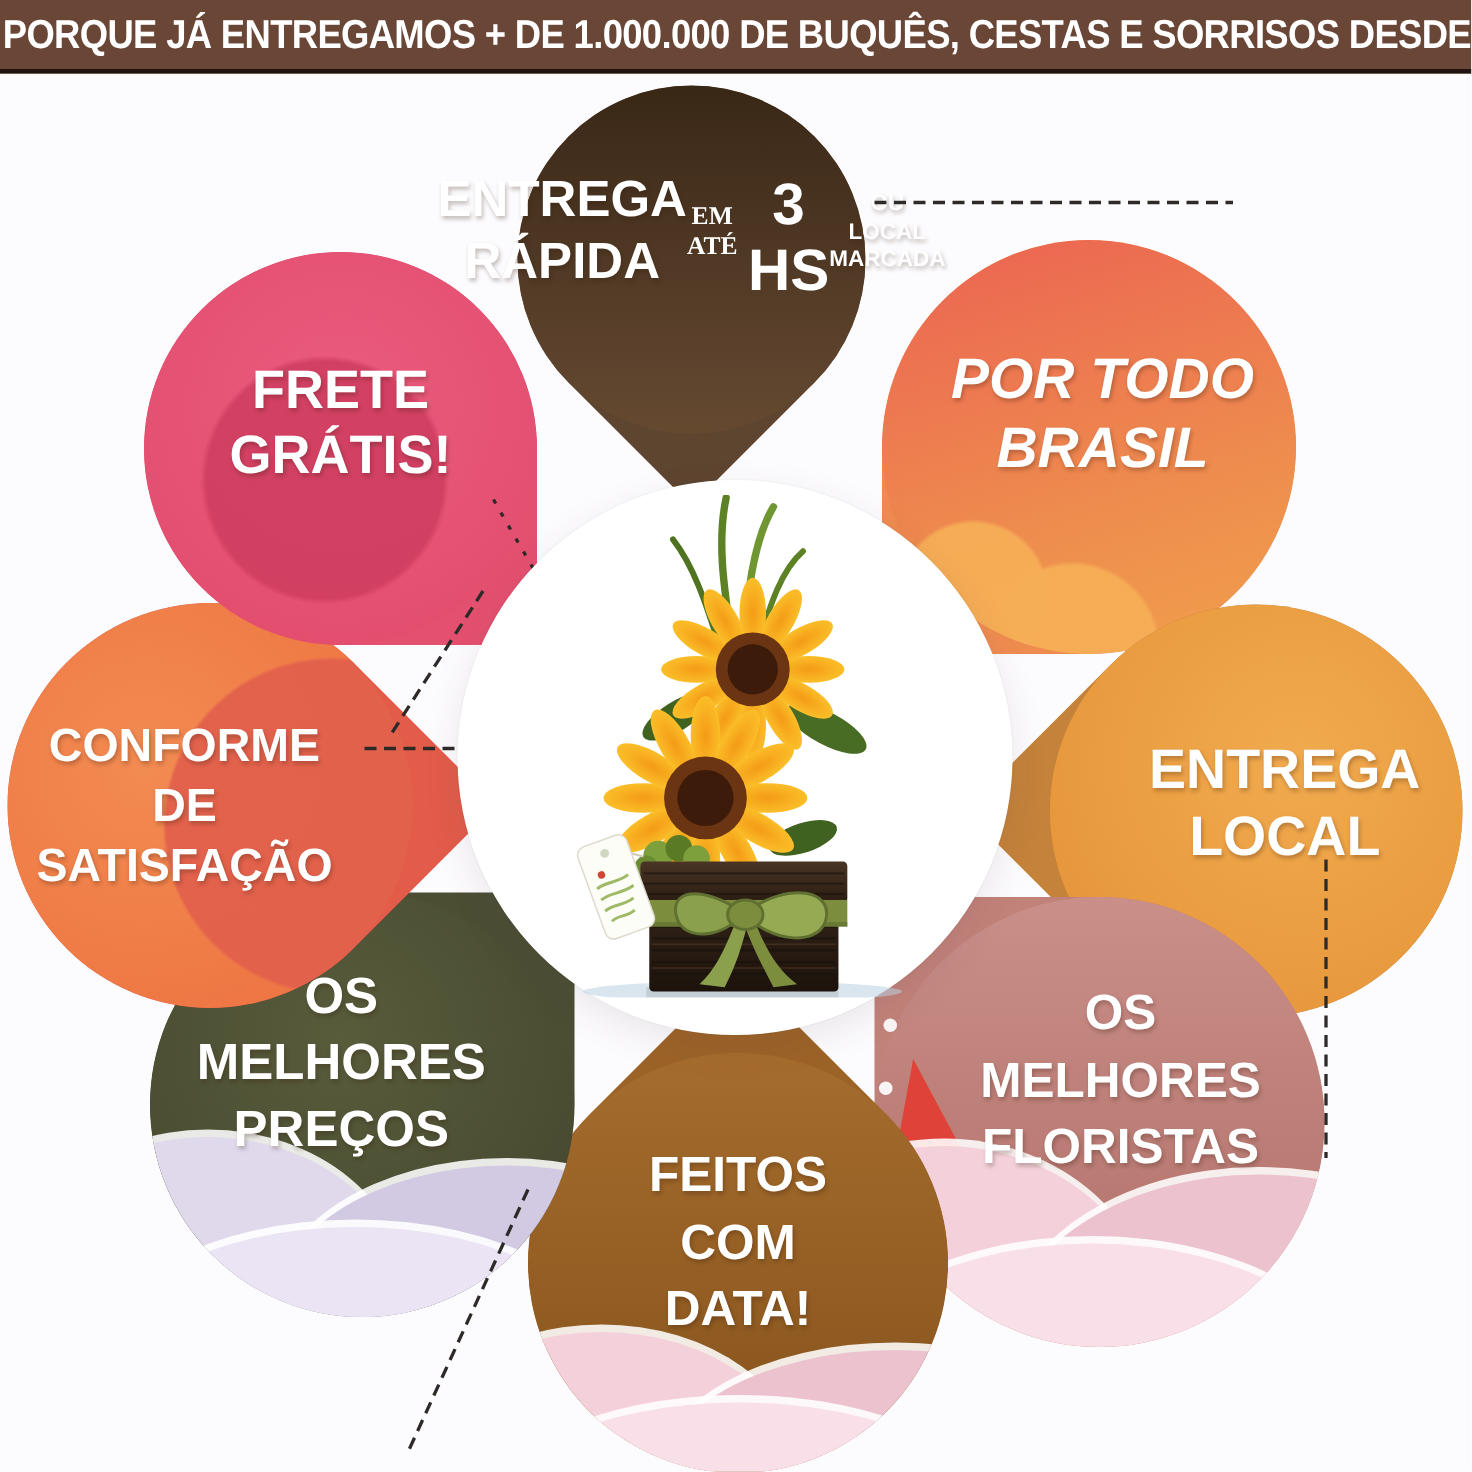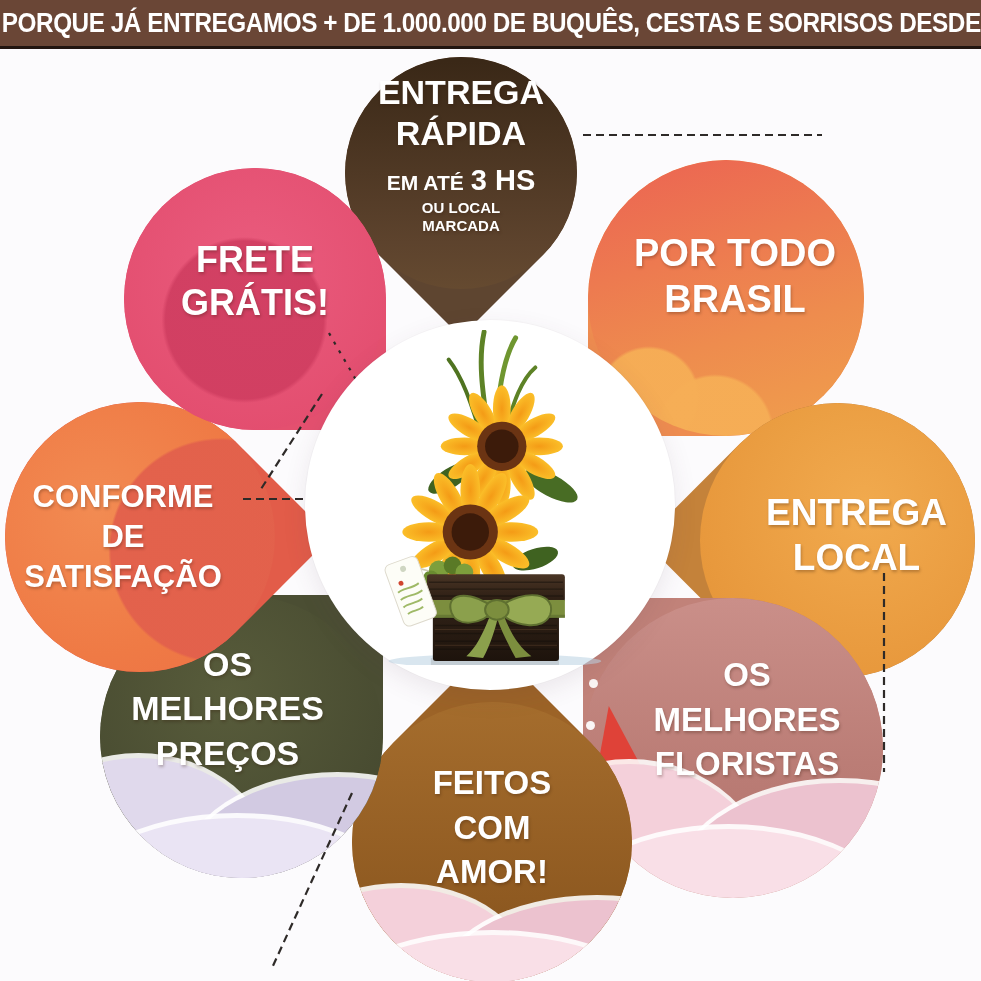--- a/index.html
+++ b/index.html
@@ -21,51 +21,51 @@
   
   .petal { position:absolute; z-index:1; }
   .shape {
     position:absolute; inset:0; border-radius:50% 50% 0 50%;
     overflow:hidden;
   }
   .deco { position:absolute; inset:0; }
   .circleFill { position:absolute; inset:0; border-radius:50%; }
   .content {
     position:absolute; inset:0; z-index:3;
-    display:flex; flex-direction:column; align-items:center; justify-content:center;
+    display:flex; flex-direction:row; align-items:center; justify-content:center;
     text-align:center; color:#fff; font-weight:bold;
   }
   .title, .sub { white-space:pre-line; text-shadow:1px 2px 3px rgba(50,25,10,.28); }
   .hills { position:absolute; left:0; right:0; bottom:0; height:52%; z-index:2; }
   .h { position:absolute; border-radius:50%; box-shadow:0 -5px 0 rgba(255,255,255,.88); }
 
   
   .p-top { left:345px; top:57px; width:232px; height:232px; }
   .p-top .shape { transform:rotate(45deg); background:#5e4530; }
   .p-top .deco { transform:rotate(-45deg); }
   .p-top .circleFill { background:linear-gradient(180deg,#3a2817 2%,#5d432d 80%,#654a30 100%); }
   .p-top .content { padding:24px 16px 62px; }
   .p-top .title { font-size:34px; line-height:1.2; }
   .subrow { display:flex; align-items:baseline; gap:7px; margin-top:10px; }
-  .sub-prefix { font-size:21px; }
-  .sub-big { font-size:29px; }
+  .sub-prefix { font-size:17px;font-family:Liberation Serif, serif; }
+  .sub-big { font-size:39px; }
   .p-top .sub2 { font-size:15px; line-height:1.25; margin-top:2px; }
 
   
   .p-tr { left:588px; top:160px; width:276px; height:276px; }
   .p-tr .shape { transform:rotate(90deg); background:#ee8c50; }
   .p-tr .deco { transform:rotate(-90deg); }
   .p-tr .circleFill {
     background:
       radial-gradient(circle at 22% 86%, rgba(246,174,86,.95) 0 15%, rgba(246,174,86,0) 16%),
       radial-gradient(circle at 46% 99%, rgba(246,174,86,.95) 0 18%, rgba(246,174,86,0) 19%),
       linear-gradient(163deg,#ec6852 8%,#ee8c4e 62%,#f0a04c 100%);
   }
   .p-tr .content { padding:30px 26px 72px 44px; }
-  .p-tr .title { font-size:38px; line-height:1.2; }
+  .p-tr .title { font-size:38px; line-height:1.2;font-style:italic; }
   .p-tr .sub { font-size:18px; line-height:1.3; margin-top:16px; }
 
   
   .p-r { left:700px; top:403px; width:275px; height:275px; }
   .p-r .shape { transform:rotate(135deg); background:#c4823a; }
   .p-r .deco { transform:rotate(-135deg); }
   .p-r .circleFill { background:radial-gradient(circle at 60% 38%, #f1aa4e 0%, #e8993d 68%, #e19135 100%); }
   .p-r .content { padding:36px 28px 46px 66px; }
   .p-r .title { font-size:37px; line-height:1.2; }
   .p-r .sub { font-size:17px; line-height:1.25; margin-top:6px; }
@@ -118,21 +118,21 @@
   .p-l .deco { transform:rotate(-315deg); }
   .p-l .circleFill {
     background:
       radial-gradient(circle at 80% 55%, rgba(226,96,76,.95) 0 42%, rgba(226,96,76,0) 43%),
       radial-gradient(circle at 34% 40%, #f28b52 0%, #ef7a45 60%, #ec6f46 100%);
   }
   .p-l .content { padding:38px 52px 38px 18px; }
   .p-l .title { font-size:31px; line-height:1.3; }
 
   
-  .p-tl { left:124px; top:168px; width:262px; height:262px; }
+  .p-tl { left:96px; top:168px; width:262px; height:262px; }
   .p-tl .shape { transform:rotate(0deg); background:#e4506f; }
   .p-tl .circleFill {
     background:
       radial-gradient(circle at 46% 58%, rgba(206,60,95,.85) 0 38%, rgba(206,60,95,0) 40%),
       radial-gradient(circle at 50% 40%, #ea5c7e 0%, #e14a6b 100%);
   }
   .p-tl .content { padding:30px 22px 66px; }
   .p-tl .title { font-size:36px; line-height:1.2; }
   .p-tl .sub { font-size:18px; line-height:1.3; margin-top:16px; }
 
@@ -236,21 +236,21 @@
         <div class="hills">
           <i class="h h1"></i>
             <i class="h h2"></i>
             <i class="h h3"></i>
         </div>
       </div>
     </div>
     <div class="content">
       <div class="title">FEITOS
 COM
-AMOR!</div>
+DATA!</div>
     </div>
   </div>
 
   <div class="petal p-bl">
     <div class="shape">
       <div class="deco">
         <div class="circleFill"></div>
         <div class="hills">
           <i class="h h1"></i>
             <i class="h h2"></i>

